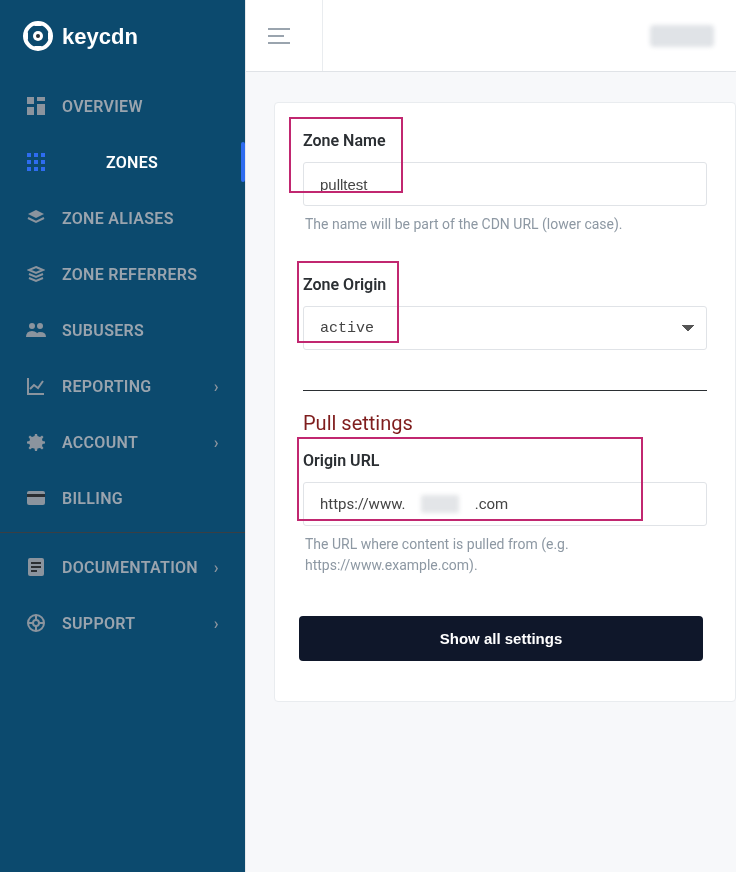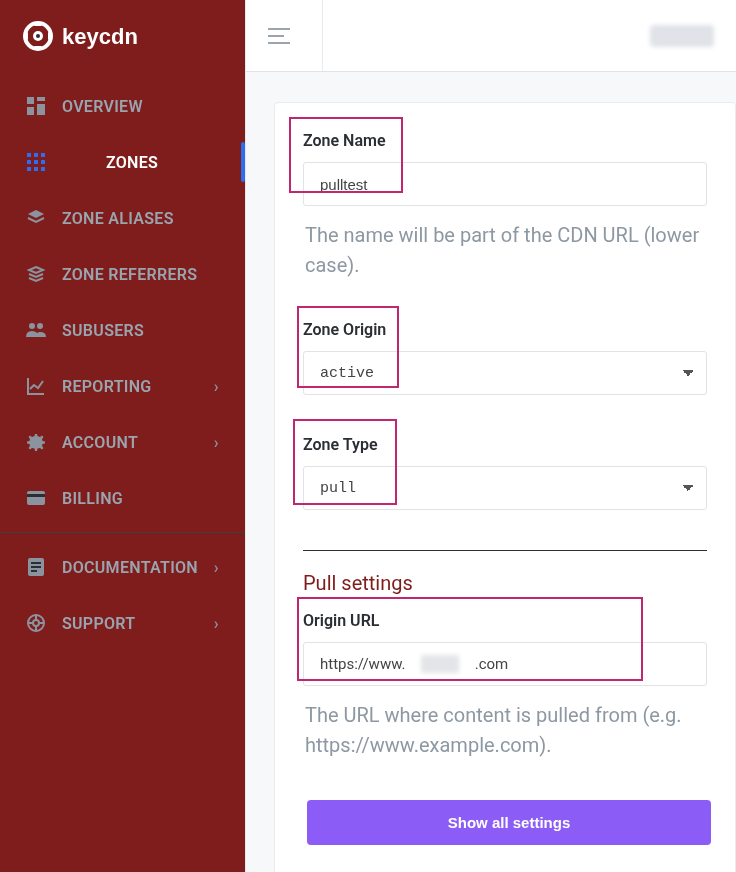--- a/index.html
+++ b/index.html
@@ -1,18 +1,18 @@
 <!DOCTYPE html>
 <html><head>
 <meta charset="utf-8">
 <style>
 * { box-sizing: border-box; margin: 0; padding: 0; }
 body { font-family: -apple-system, "Segoe UI", Roboto, Arial, sans-serif; background: #fff; width: 736px; height: 872px; overflow: hidden; }
 .app { display: flex; height: 100%; }
-.sidebar { width: 245px; background: #7f1d1d; color: #fff; display: flex; flex-direction: column; }
+.sidebar { width: 245px; background: #0c4a6e; color: #fff; display: flex; flex-direction: column; }
 .logo { padding: 18px 20px 24px; }
 .logo svg { display: block; }
 .nav { flex: 1; }
 .nav-item { display: flex; align-items: center; padding: 18px 26px; color: #9aa4ae; font-size: 16px; font-weight: 600; letter-spacing: .3px; cursor: pointer; position: relative; }
 .nav-item.active { color: #fff; gap: 44px; }
 .nav-item.active::after { content:""; position:absolute; right:0; top:8px; bottom:8px; width:4px; background:#2e6cf0; border-radius:2px; }
 .nav-icon { width:20px; height:20px; margin-right:16px; display:inline-flex; align-items:center; justify-content:center; flex:none; }
 .nav-icon svg { display:block; }
 .chev { margin-left:auto; color:#8b949e; }
 .nav-divider { height:1px; background:#3a3f44; margin: 6px 0; }
@@ -22,25 +22,25 @@
 .topbar-right { margin-left:auto; width:64px; height:22px; background:#e0e3e7; border-radius:4px; filter: blur(2px); }
 .main { flex:1; background:#fff; display:flex; flex-direction:column; border-left:1px solid #e6e8eb; }
 .content-wrap { flex:1; background:#f7f8fa; padding-left:28px; overflow:hidden; }
 .card { background:#fff; border:1px solid #e9ecef; border-radius:4px; margin-top:30px; padding: 28px 0 40px; }
 .field { padding: 0 28px; margin-bottom: 40px; }
 .field-label { font-size:16px; font-weight:600; color:#2b2f33; padding: 10px 14px; display:inline-block; }
 .field-input, .field-select { width:100%; height:44px; border:1px solid #e0e3e7; border-radius:3px; padding:0 16px; font-size:15px; color:#444; background:#fff; }
 .field-select { appearance:none; -webkit-appearance:none; background-image: linear-gradient(45deg, transparent 50%, #555 50%), linear-gradient(-45deg, transparent 50%, #555 50%); background-position: right 18px center, right 12px center; background-size:6px 6px, 6px 6px; background-repeat:no-repeat;font-family:Liberation Mono, monospace; }
 .hl-input-wrap { position:relative; }
 .hl-input-overlay { position:absolute; border:2px solid #c12770; pointer-events:none; }
-.help { color:#8d98a3; font-size:20px; margin-top:14px; padding: 0 2px; line-height:1.5; }
+.help { color:#8d98a3; font-size:14px; margin-top:8px; padding: 0 2px; line-height:1.5; }
 .hr { border:none; border-top:1px solid #2b2f33; margin: 0 28px 20px; }
 .section-title { font-size:20px; color:#7f1d1d; padding: 0 28px; margin-bottom:16px; }
 .redact { background:#e3e5e8; color:transparent; filter:blur(2px); border-radius:2px; }
-.btn-wide { display:block; width:calc(100% - 56px); margin:0 32px; background:#8b5cf6; color:#fff; text-align:center; padding:14px 0; border:none; border-radius:4px; font-size:15px; font-weight:600; cursor:pointer; }
+.btn-wide { display:block; width:calc(100% - 56px); margin:0 24px; background:#0f172a; color:#fff; text-align:center; padding:14px 0; border:none; border-radius:4px; font-size:15px; font-weight:600; cursor:pointer; }
 </style>
 </head>
 <body>
 
 <div class="app">
   <div class="sidebar">
     <div class="logo">
       <svg width="150" height="36" viewBox="0 0 150 36">
         <g fill="#fff">
           <circle cx="18" cy="18" r="13" fill="none" stroke="#fff" stroke-width="4"></circle>
@@ -196,29 +196,20 @@
         <div class="field">
           <div class="hl-input-wrap">
             <div class="hl-input-overlay" style="left:-6px; top:-14px; width:102px; height:82px;"></div>
             <div class="field-label" style="padding:0 0 12px 0;">Zone Origin</div>
             <select class="field-select">
               <option>active</option>
             </select>
           </div>
         </div>
 
-        <div class="field">
-          <div class="hl-input-wrap">
-            <div class="hl-input-overlay" style="left:-10px; top:-16px; width:104px; height:86px;"></div>
-            <div class="field-label" style="padding:0 0 12px 0;">Zone Type</div>
-            <select class="field-select">
-              <option>pull</option>
-            </select>
-          </div>
-        </div>
 
         <hr class="hr">
         <div class="section-title">Pull settings</div>
 
         <div class="field">
           <div class="hl-input-wrap">
             <div class="hl-input-overlay" style="left:-6px; top:-14px; width:346px; height:84px;"></div>
             <div class="field-label" style="padding:0 0 12px 0;">Origin URL</div>
             <div class="field-input" style="display:flex; align-items:center; gap:16px;">
               <span>https://www.</span>

